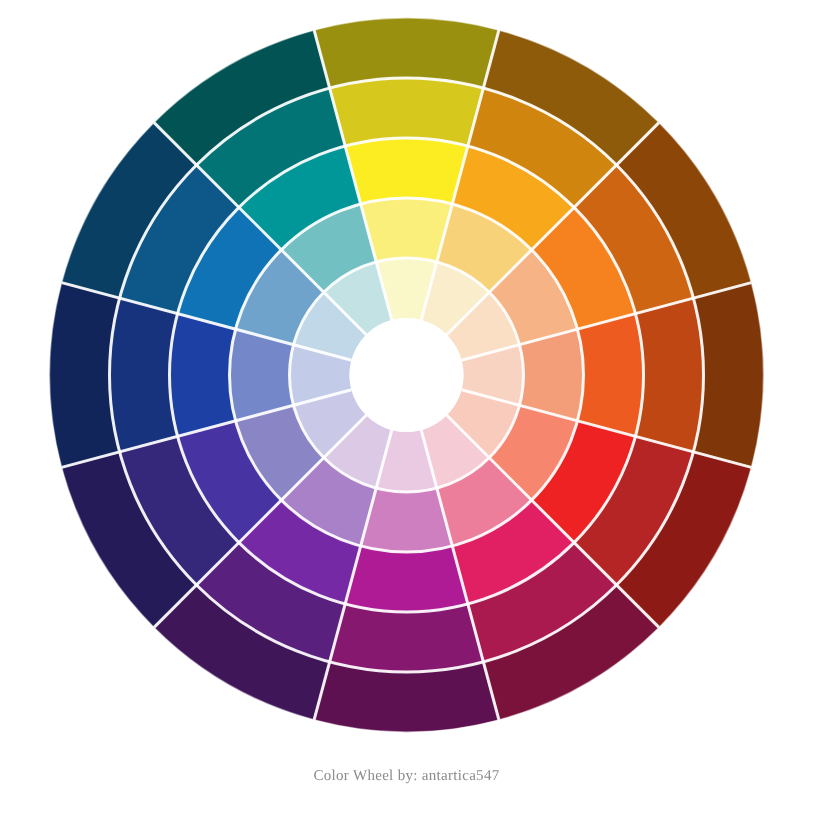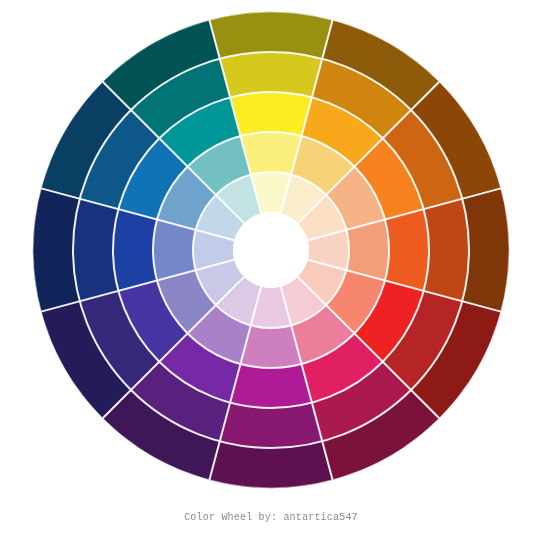--- a/index.html
+++ b/index.html
@@ -35,21 +35,21 @@
   }
   #caption {
     position: absolute;
     left: 0;
     top: 512px;
     width: 542px;
     text-align: center;
     font-size: 10px;
     color: #8a8a8a;
     letter-spacing: 0.2px;
-    font-family: Liberation Mono, monospace;
+    font-family: Liberation Serif, serif;
     user-select: none;
   }
 </style>
 </head>
 <body>
 
 <div id="stage">
 
   <div id="wheel-wrap">
     <svg id="wheel" viewBox="0 0 542 500" xmlns="http://www.w3.org/2000/svg">

